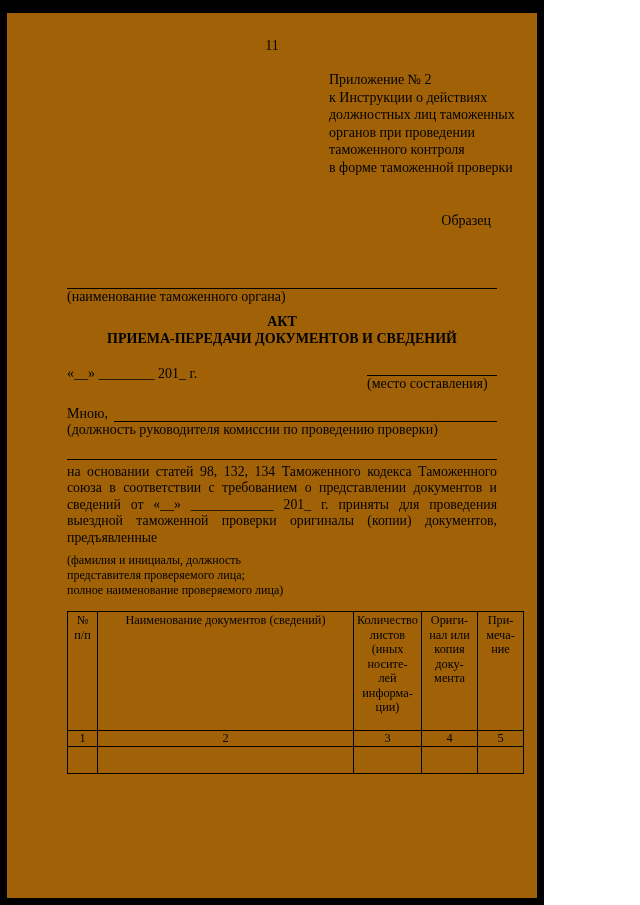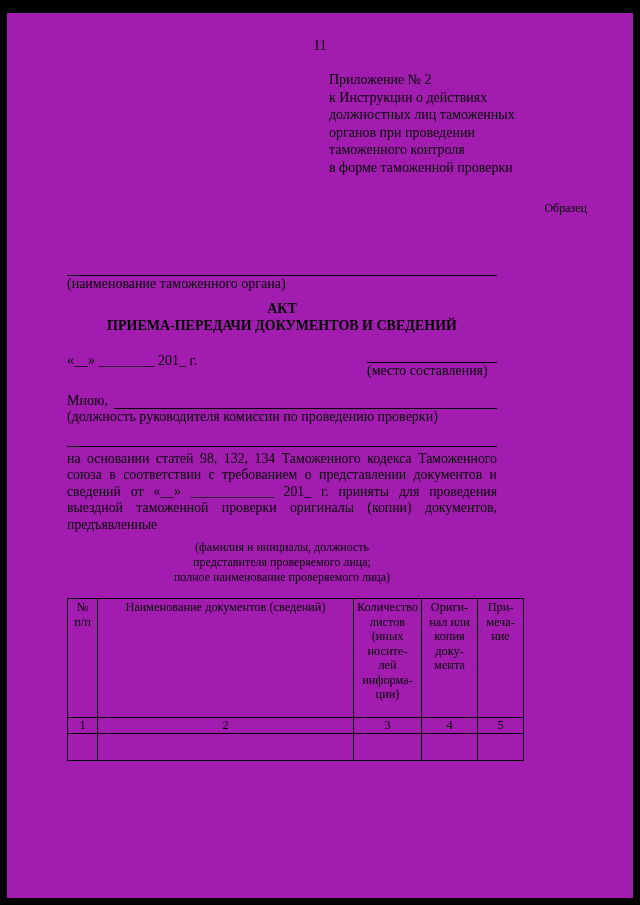--- a/index.html
+++ b/index.html
@@ -1,38 +1,38 @@
 <!DOCTYPE html>
 <html><head>
 <meta charset="utf-8">
 <style>
   html,body{margin:0;padding:0;background:#ffffff;}
   .page{
-    width:640px;height:905px;box-sizing:border-box;background:#a21caf;
+    width:544px;height:905px;box-sizing:border-box;background:#a16207;
     border:7px solid #000;border-top-width:13px;border-bottom-width:7px;
     font-family:"Liberation Serif", serif;color:#000;overflow:hidden;
   }
   .page-number{text-align:center;margin-top:25px;font-size:14px;}
   .appendix{margin-left:322px;margin-top:13px;font-size:14px;line-height:17px;}
   .appendix2{margin-left:322px;margin-top:17px;font-size:14px;line-height:17.5px;}
   .fill{border-bottom:1px solid #000;padding:0 3px;}
-  .sample{text-align:right;margin-top:25px;margin-right:46px;font-size:12px;}
+  .sample{text-align:right;margin-top:37px;margin-right:46px;font-size:14px;}
   .block{margin-left:60px;width:430px;}
   .rule{border-bottom:1px solid #000;height:9px;}
   .caption{font-size:14px;text-align:left;line-height:13.5px;margin-top:1px;}
   .org-block{margin-top:50px;}
   .titles{text-align:center;font-weight:bold;font-size:14px;margin-top:9px;line-height:17px;}
   .date-row{display:flex;margin-top:19px;font-size:14px;align-items:flex-start;}
   .place-block{margin-left:auto;width:130px;margin-top:2px;}
   .place-block .rule{height:7px;}
   .byme-row{display:flex;margin-top:16px;font-size:14px;}
   .blank{flex:1;border-bottom:1px solid #000;margin-left:6px;}
   .fio-block{margin-top:13px;}
   .paragraph{margin-top:4px;font-size:13.8px;line-height:16.5px;text-align:justify;}
-  .presenter-caption{text-align:center;font-size:12px;line-height:15px;margin-top:7px;white-space:pre-line;}
+  .presenter-caption{text-align:left;font-size:12px;line-height:15px;margin-top:7px;white-space:pre-line;}
   table.doc{margin:13px 0 0 60px;border-collapse:collapse;font-size:12.3px;}
   table.doc td{border:1px solid #000;text-align:center;vertical-align:top;padding:1px 3px;line-height:14.5px;}
   tr.head td{height:116px;}
   .pre{white-space:pre-line;}
   tr.idx td{height:15px;padding:0;line-height:15px;}
   tr.empty td{height:24px;}
 </style>
 </head>
 <body>
 

